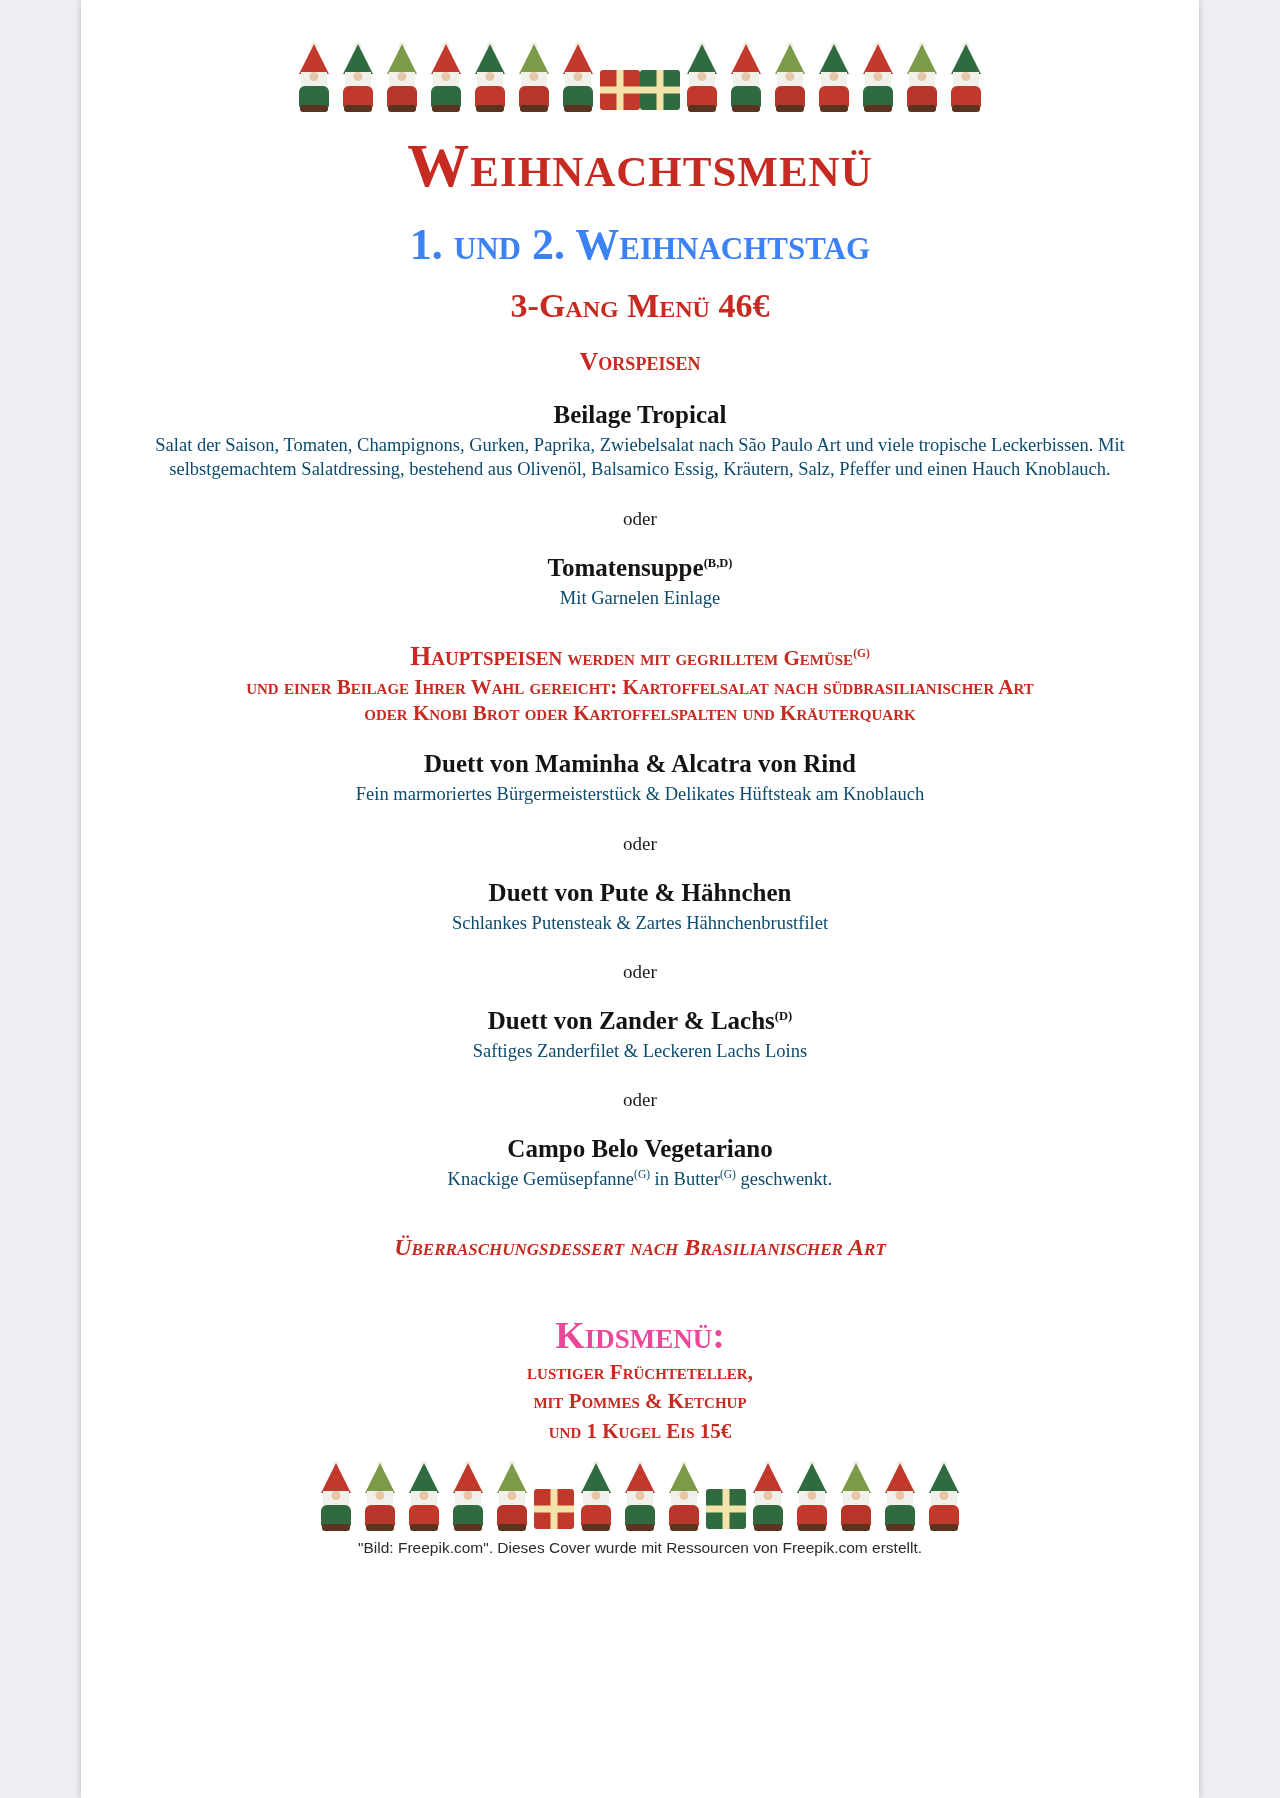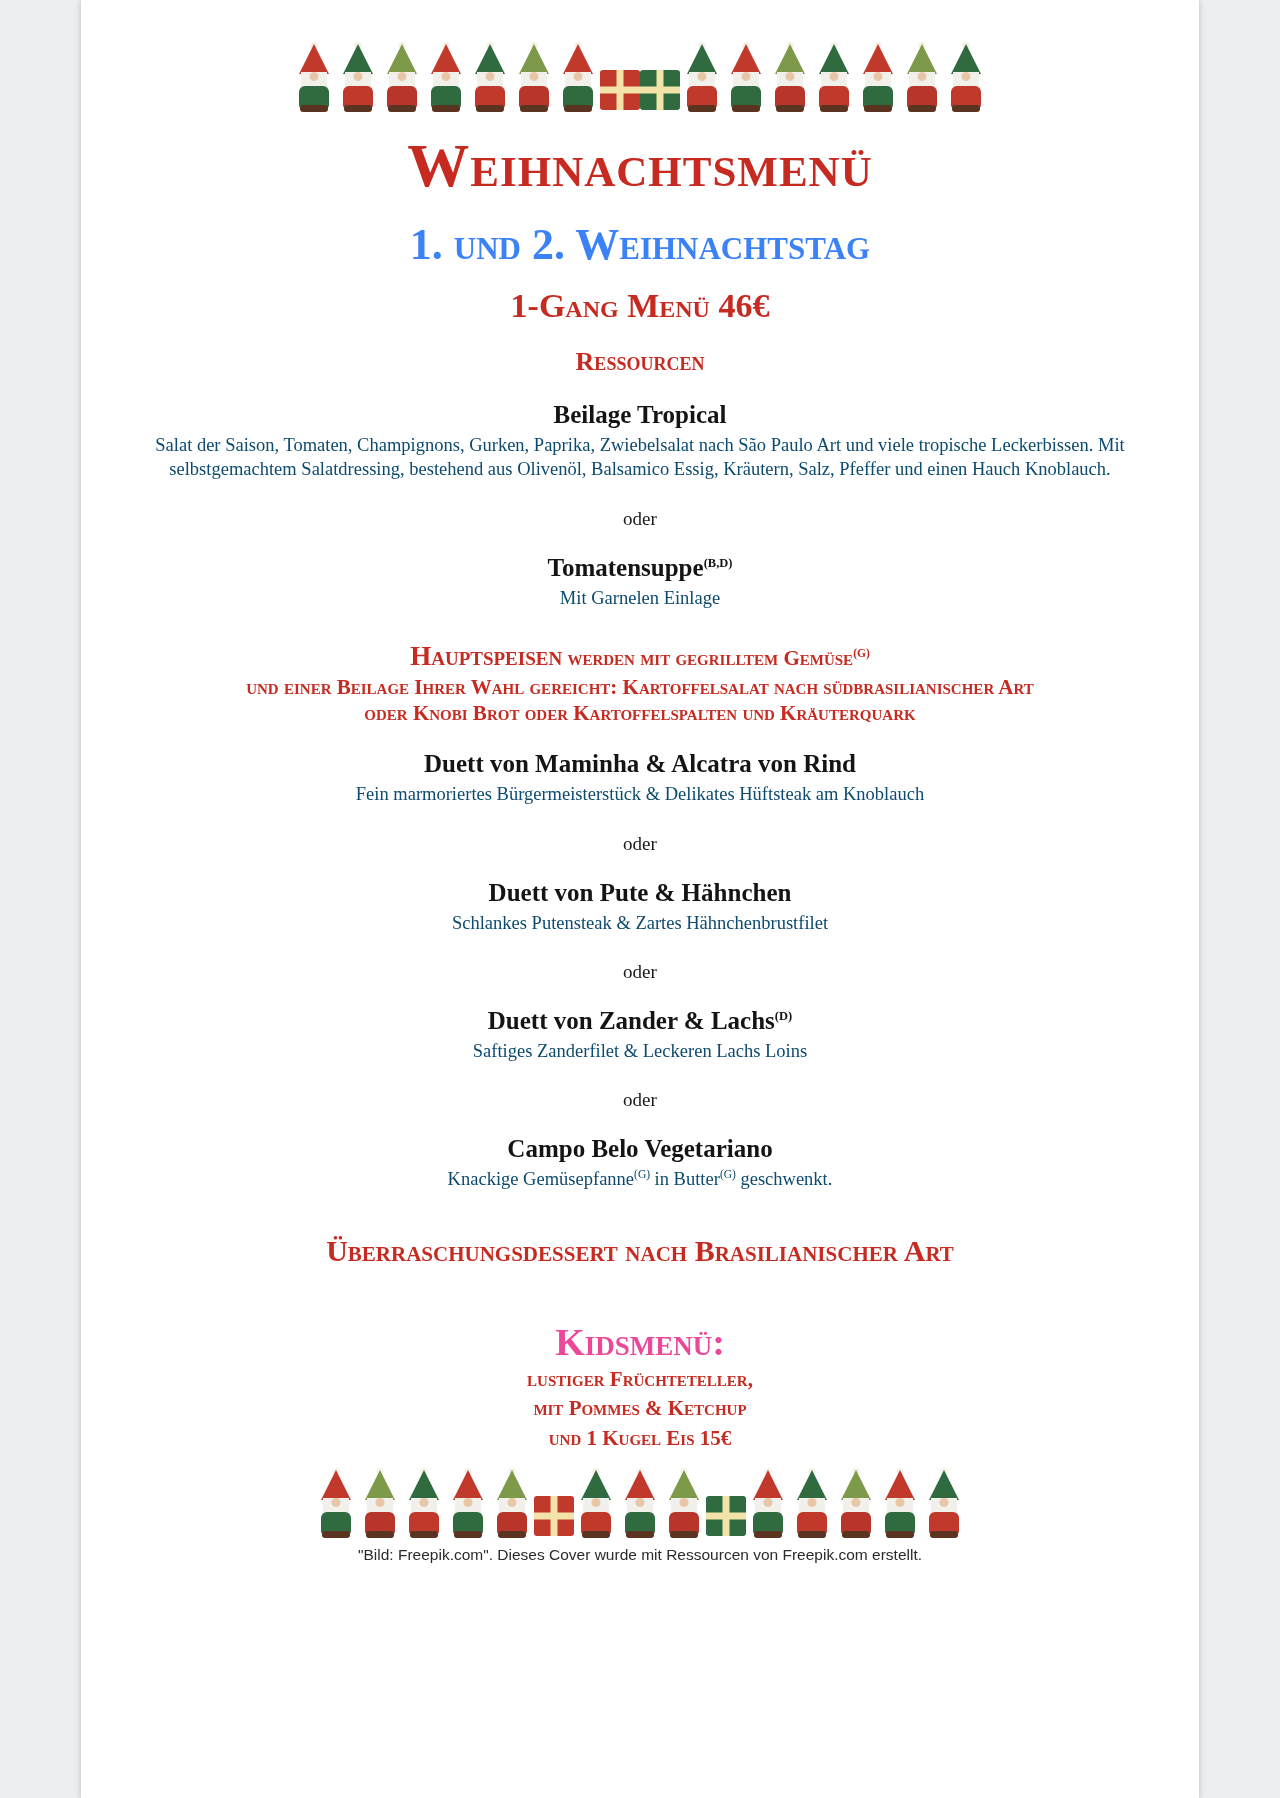--- a/index.html
+++ b/index.html
@@ -217,23 +217,24 @@
   }
   .haupt-line1 { font-size: 21px; font-weight: 700; }
   .haupt-line1 .big { font-size: 27px; }
   .haupt-line1 sup { font-size: 0.55em; vertical-align: super; }
   .haupt-line2, .haupt-line3 { font-size: 21px; font-weight: 700; }
 
   .dessert-head {
     text-align: center;
     color: #c62a20;
     font-variant: small-caps;
-    font-size: 30px;
+    font-size: 24px;
     font-weight: 700;
     margin: 42px 0 0 0;
+    font-style: italic;
   }
   .kids-title {
     text-align: center;
     color: #ec4899;
     font-variant: small-caps;
     font-size: 38px;
     font-weight: 700;
     margin: 52px 0 0 0;
   }
   .kids-line {
@@ -371,23 +372,23 @@
           <span class="hat"></span>
           <span class="beard"></span>
           <span class="nose"></span>
           <span class="body"></span>
           <span class="boots"></span>
         </div>
     </div>
 
     <h1 class="title-main">Weihnachtsmenü</h1>
     <h2 class="title-sub">1. und 2.  Weihnachtstag</h2>
-    <h3 class="title-price">1-Gang Menü 46€</h3>
-
-    <h4 class="section-head">Ressourcen</h4>
+    <h3 class="title-price">3-Gang Menü 46€</h3>
+
+    <h4 class="section-head">Vorspeisen</h4>
 
     <div class="dish-name"><span>Beilage Tropical</span></div>
     <p class="dish-desc">Salat der Saison, Tomaten, Champignons, Gurken, Paprika, Zwiebelsalat nach São Paulo Art und viele tropische Leckerbissen. Mit selbstgemachtem Salatdressing, bestehend aus Olivenöl, Balsamico Essig, Kräutern, Salz, Pfeffer und einen Hauch Knoblauch.</p>
 
     <p class="oder">oder</p>
 
     <div class="dish-name"><span>Tomatensuppe</span><sup>(B,D)</sup></div>
     <p class="dish-desc">Mit Garnelen Einlage</p>
 
     <div class="haupt-block">

